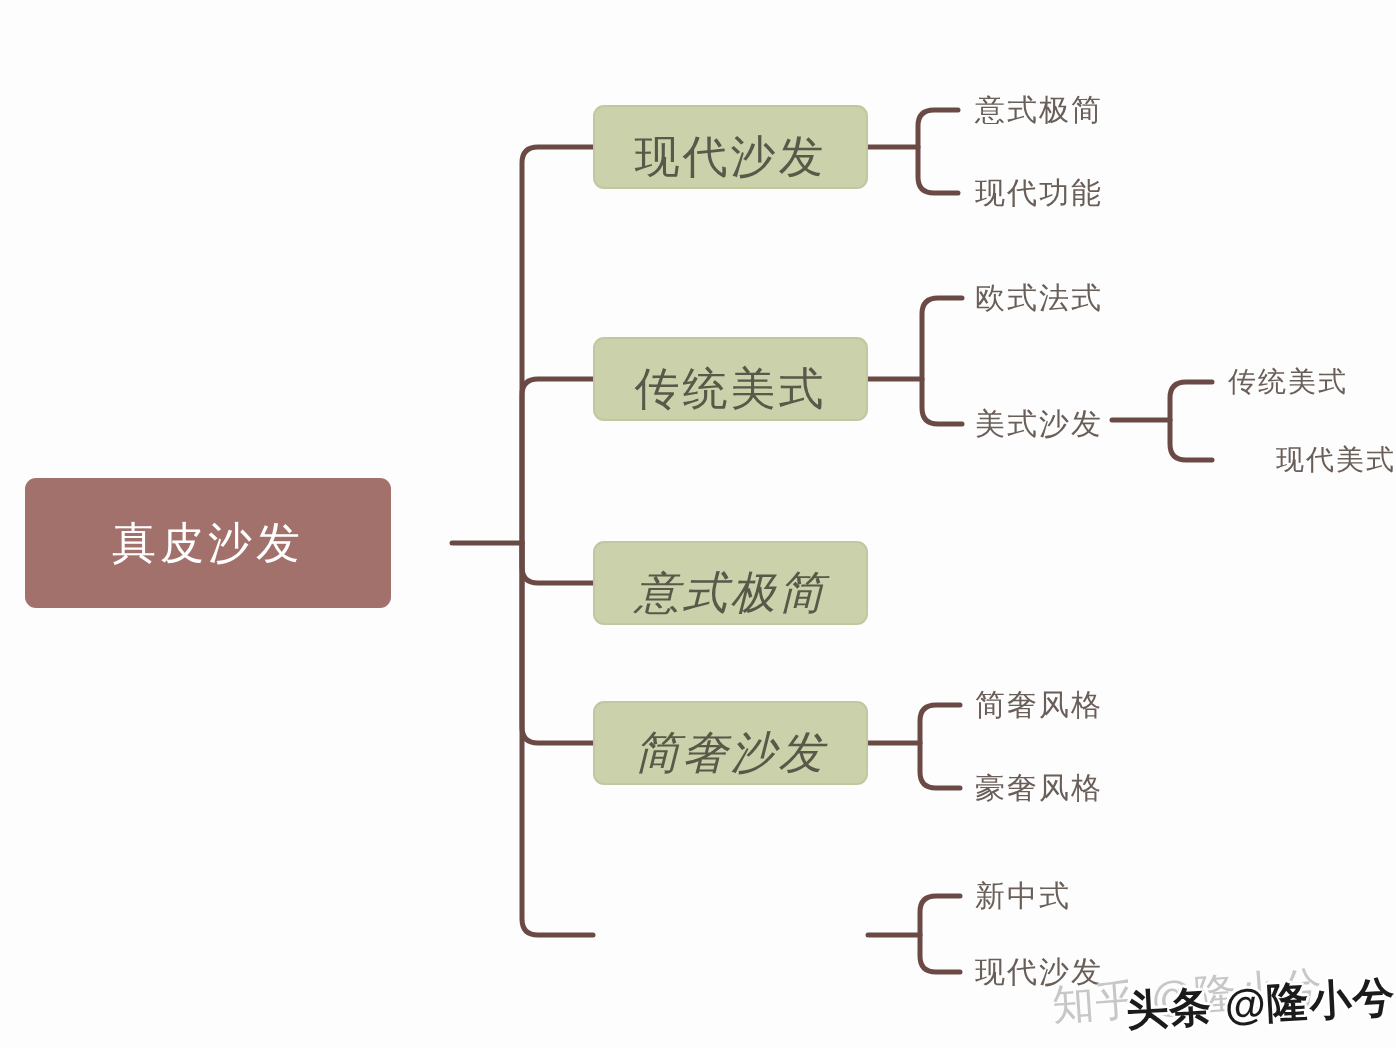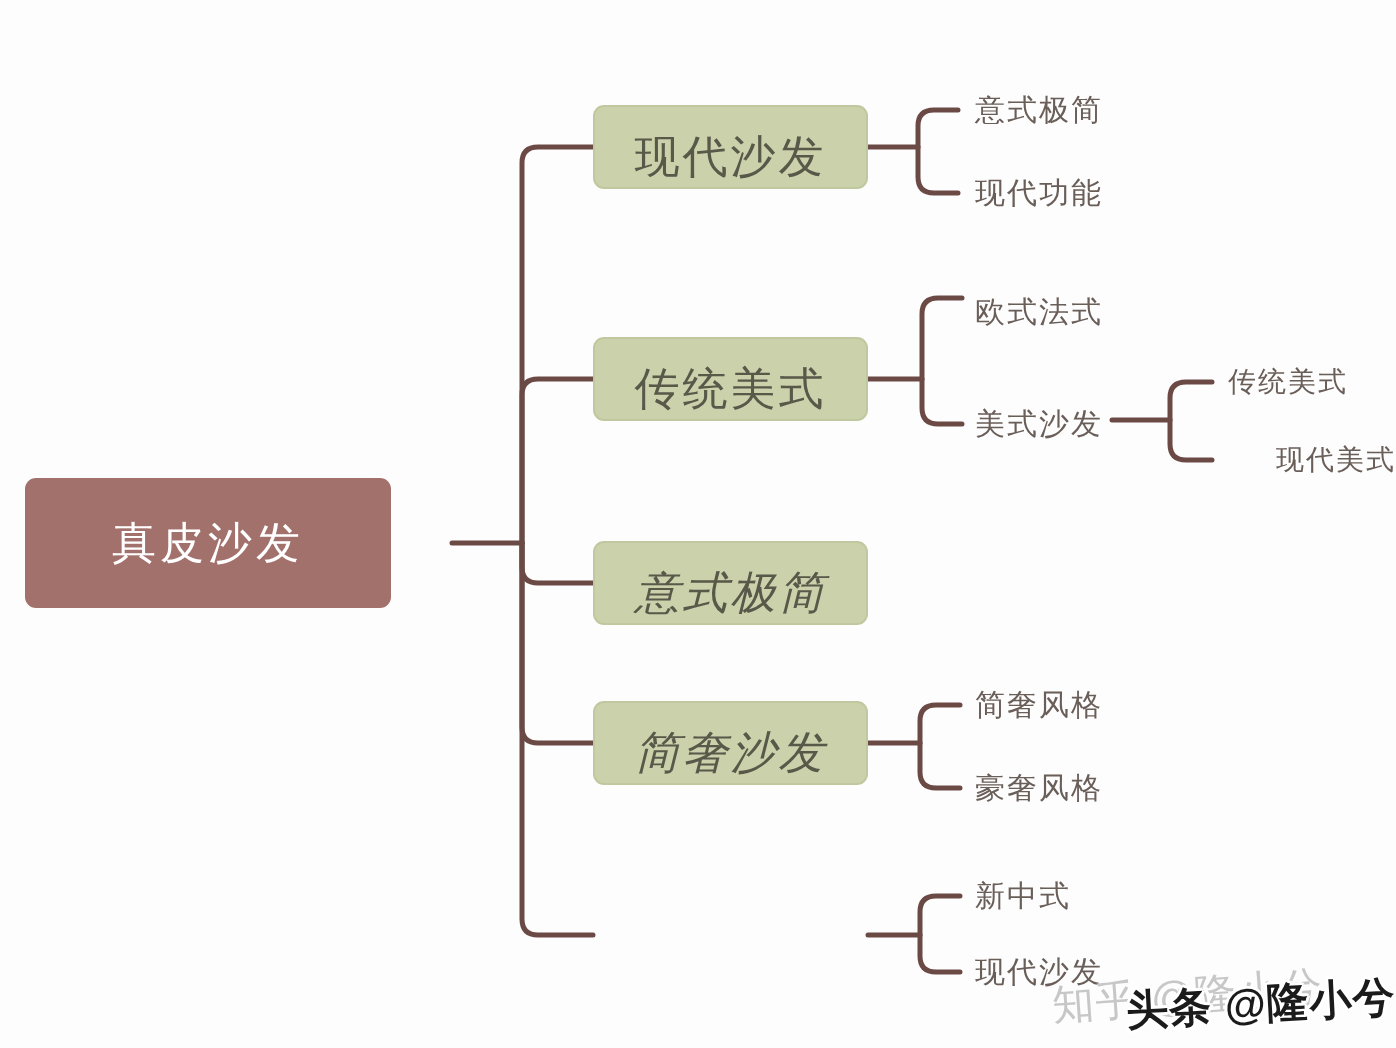--- a/index.html
+++ b/index.html
@@ -91,21 +91,21 @@
   </div>
   <div class="node branch" style="top:541px;font-style:italic;">
     <span>意式极简</span>
   </div>
   <div class="node branch" style="top:701px;font-style:italic;">
     <span>简奢沙发</span>
   </div>
 
   <div class="leaf" style="left:975px;top:110px;">意式极简</div>
   <div class="leaf" style="left:975px;top:193px;">现代功能</div>
-  <div class="leaf" style="left:975px;top:312px;">欧式法式</div>
+  <div class="leaf" style="left:975px;top:298px;">欧式法式</div>
   <div class="leaf" style="left:975px;top:424px;text-align:center;">美式沙发</div>
   <div class="leaf" style="left:975px;top:705px;">简奢风格</div>
   <div class="leaf" style="left:975px;top:788px;">豪奢风格</div>
   <div class="leaf" style="left:975px;top:896px;">新中式</div>
   <div class="leaf" style="left:975px;top:972px;">现代沙发</div>
 
   <div class="leaf lvl2" style="left:1228px;top:382px;">传统美式</div>
   <div class="leaf lvl2" style="left:1228px;top:460px;margin-left:48px;">现代美式</div>
 
   <div class="wm wm-gray">知乎 @隆小兮</div>

